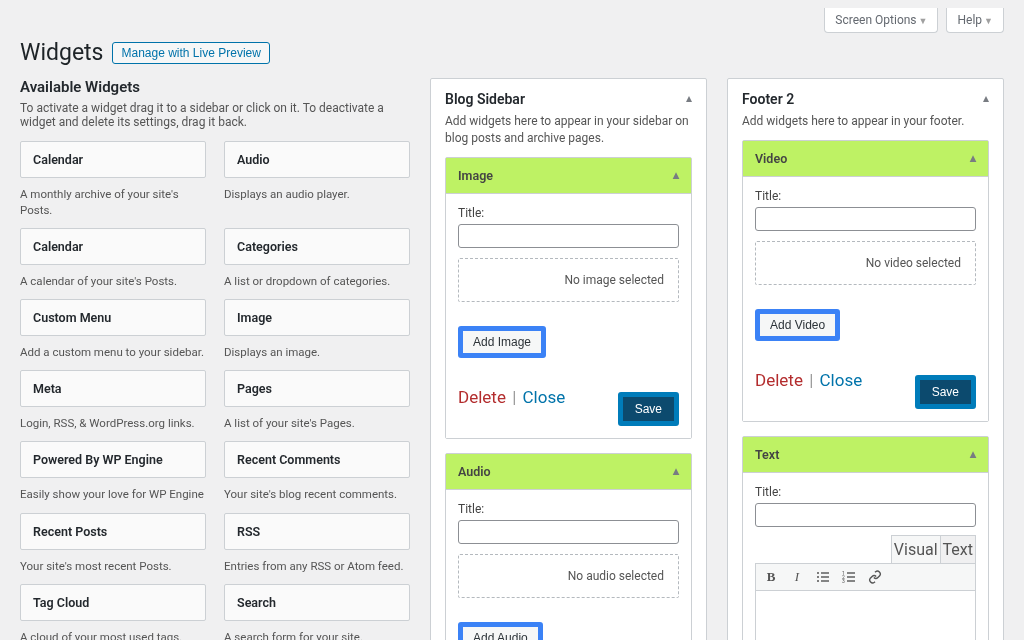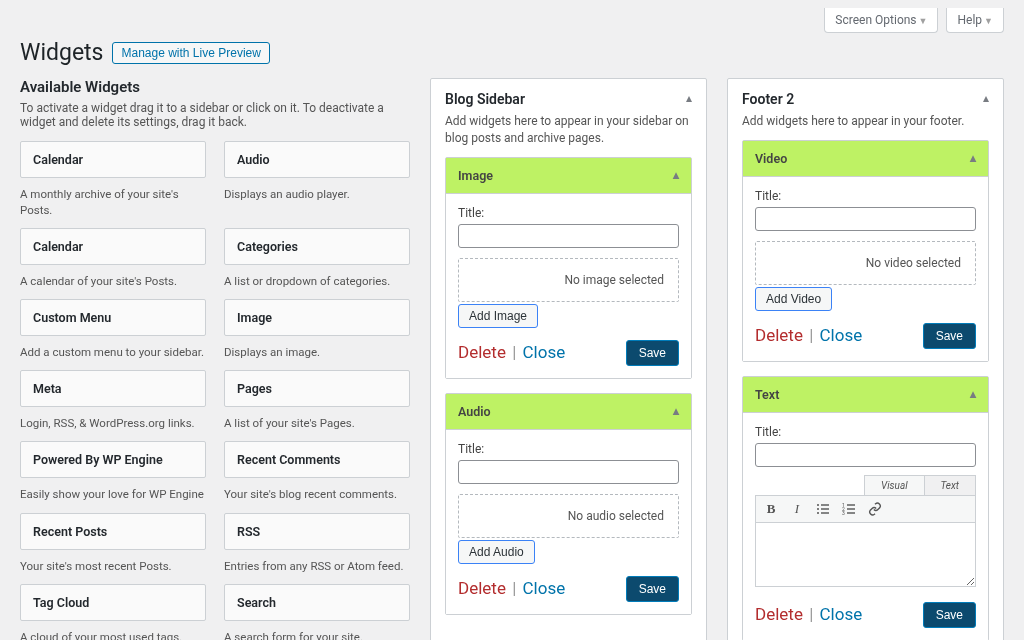--- a/index.html
+++ b/index.html
@@ -160,26 +160,26 @@
     padding: 14px;
     text-align: right;
     font-size: 12px;
     color: #555;
     border-radius: 2px;
   }
   .btn {
     display: inline-block;
     padding: 4px 10px;
     font-size: 12px;
-    border: 1px solid #3b82f6;
+    border: 5px solid #3b82f6;
     background: #f6f7f7;
     border-radius: 3px;
     cursor: pointer;
     color: #2c3338;
-    margin-top: 2px;
+    margin-top: 24px;
   }
   .btn-primary {
     background: #0c4a6e;
     border-color: #007cba;
     color: #fff;
     font-weight: 500;
     padding: 5px 12px;
   }
   .panel-footer {
     display: flex;
@@ -193,27 +193,26 @@
   .sep { color: #999; margin: 0 2px; }
 
   
   .editor-tabs {
     display: flex;
     justify-content: flex-end;
   }
   .editor-tabs .etab {
     border: 1px solid #ccd0d4;
     border-bottom: none;
-    padding: 4px 16px;
-    font-size: 10px;
+    padding: 4px 2px;
+    font-size: 16px;
     color: #555;
     margin-left: -1px;
     cursor: pointer;
     background: #f0f0f1;
-    font-style: italic;
   }
   .editor-tabs .etab.active { background: #f6f7f7; }
   .toolbar {
     border: 1px solid #ccd0d4;
     background: #f6f7f7;
     padding: 6px 8px;
     display: flex;
     gap: 12px;
     align-items: center;
   }

